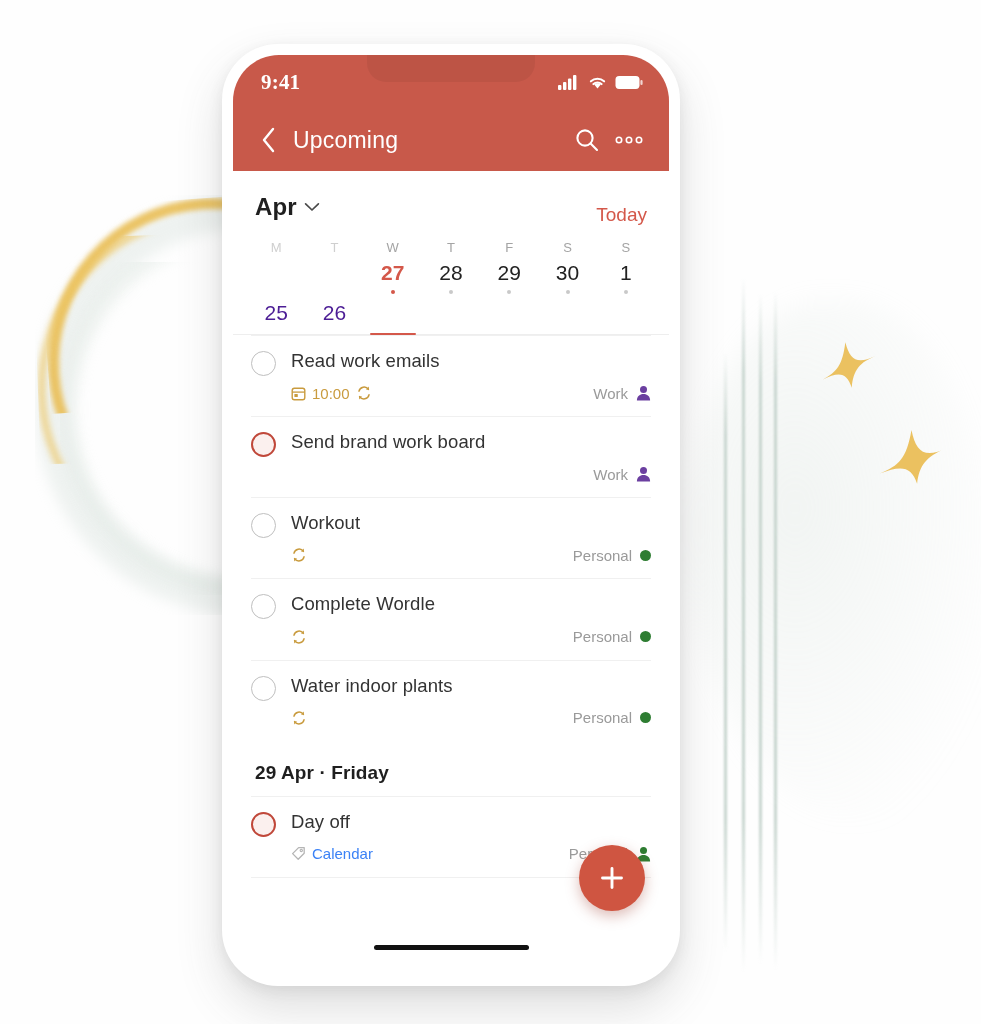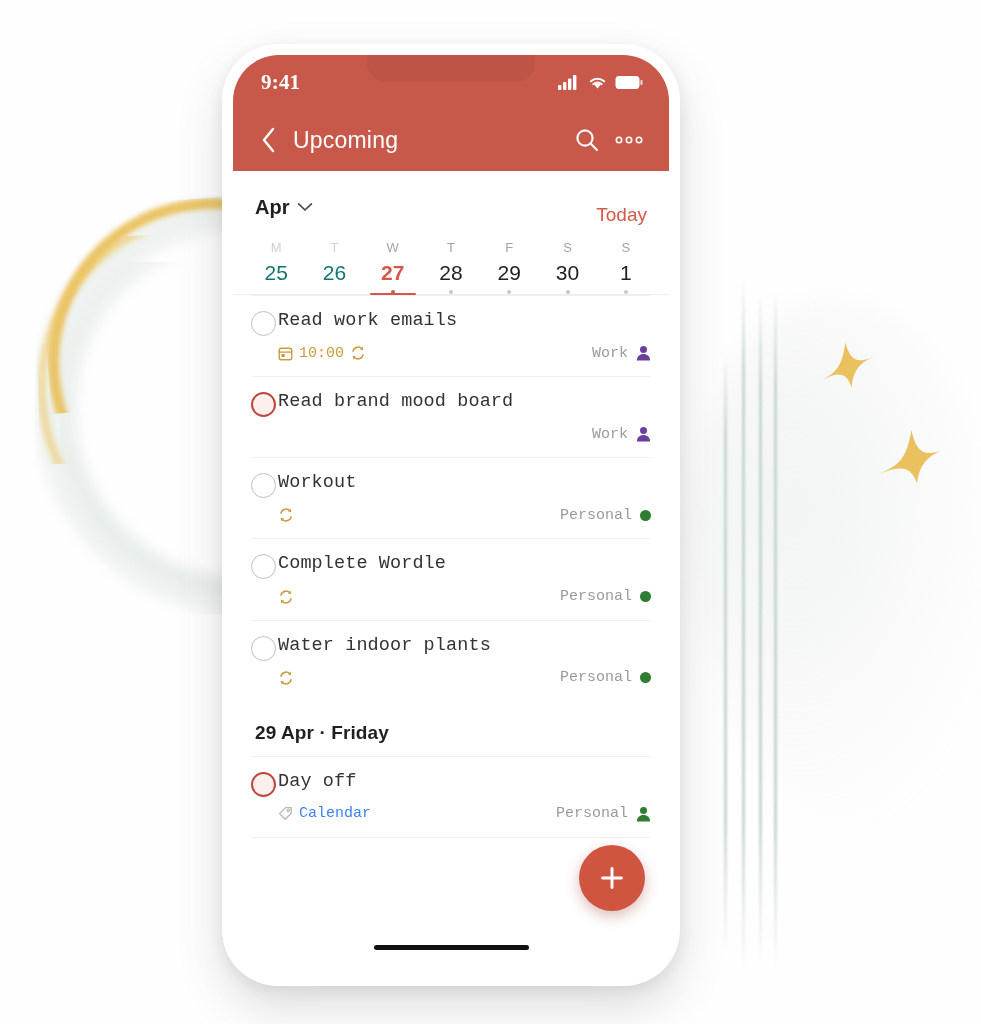--- a/index.html
+++ b/index.html
@@ -169,21 +169,21 @@
     display: flex;
     align-items: center;
     justify-content: space-between;
     padding: 17px 22px 10px 22px;
     background: #fff;
   }
   .month-sel {
     display: flex; align-items: center; gap: 7px; cursor: pointer;
   }
   .month-label {
-    font-size: 20px; font-weight: bold; color: #1f1f1f; letter-spacing: 0.1px;
+    font-size: 24px; font-weight: bold; color: #1f1f1f; letter-spacing: 0.1px;
   }
   .today-link {
     font-size: 19px; color: #d4584a; cursor: pointer; margin-top: 16px;
   }
 
   
   .weekstrip {
     display: flex;
     padding: 2px 14px 0 14px;
     border-bottom: 1px solid #eeeeee;
@@ -194,21 +194,21 @@
     display: flex;
     flex-direction: column;
     align-items: center;
     padding-top: 2px;
     position: relative;
     cursor: pointer;
   }
   .dow { font-size: 13px; color: #a4a4a4; margin-bottom: 7px; }
   .dow.dim { color: #cfcfcf; }
   .dnum { font-size: 21px; color: #222222; line-height: 1; }
-  .dnum.dim { color: #0f766e; }
+  .dnum.dim { color: #4c1d95; margin-top: 40px; }
   .dnum.sel { color: #d4584a; font-weight: bold; }
   .ddot {
     width: 4px; height: 4px; border-radius: 50%;
     background: #c9c9c9; margin-top: 7px;
   }
   .ddot.sel { background: #d4584a; }
   .dunder {
     position: absolute;
     bottom: -1px; left: 50%; transform: translateX(-50%);
     width: 46px; height: 2.5px;
@@ -250,21 +250,21 @@
     border: 1.8px solid #bfbfbf;
     flex: 0 0 auto;
     margin-top: 2px;
     cursor: pointer;
   }
   .check.p1 {
     border: 2.2px solid #c0483a;
     background: #fbf0ee;
   }
 
-  .task-body { flex: 1; margin-left: 2px; min-width: 0; font-family: Liberation Mono, monospace; }
+  .task-body { flex: 1; margin-left: 15px; min-width: 0; }
   .task-title {
     font-size: 18.5px;
     color: #333333;
     line-height: 1.25;
     letter-spacing: 0.1px;
   }
   .task-meta {
     display: flex;
     align-items: center;
     justify-content: space-between;
@@ -458,21 +458,21 @@
                     </svg>
                   </div>
                 </div>
               </div>
             </div>
           </div>
           <div class="task">
             <div class="task-inner">
               <div class="check p1"></div>
               <div class="task-body">
-                <div class="task-title">Read brand mood board</div>
+                <div class="task-title">Send brand work board</div>
                 <div class="task-meta">
                   <div class="meta-left"></div>
                   <div class="meta-right">
                     <span>Work</span>
                     <svg width="15" height="16" viewBox="0 0 15 16">
                       <circle cx="7.5" cy="4.4" r="3.5" fill="#6b3fa0"></circle>
                       <path d="M0.9 15.4 C0.9 11.1 3.8 8.9 7.5 8.9 C11.2 8.9 14.1 11.1 14.1 15.4 Z" fill="#6b3fa0"></path>
                     </svg>
                   </div>
                 </div>

